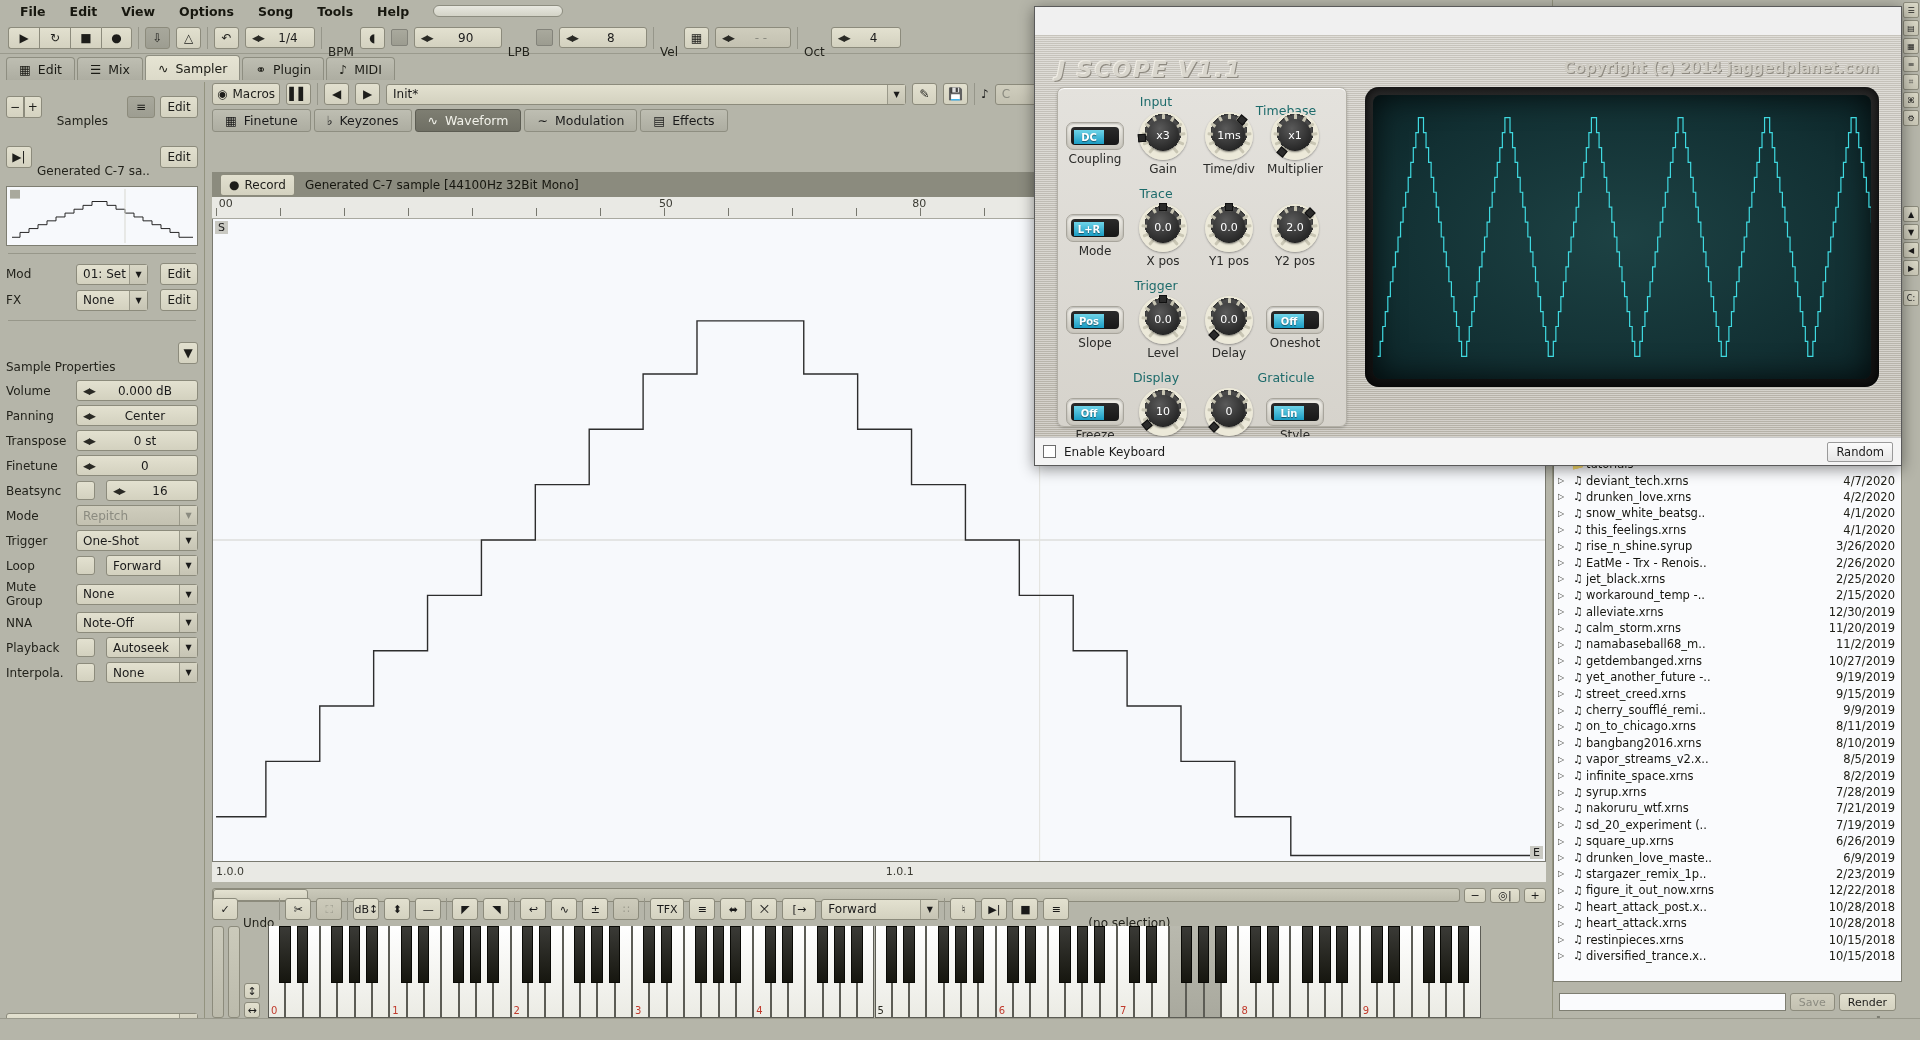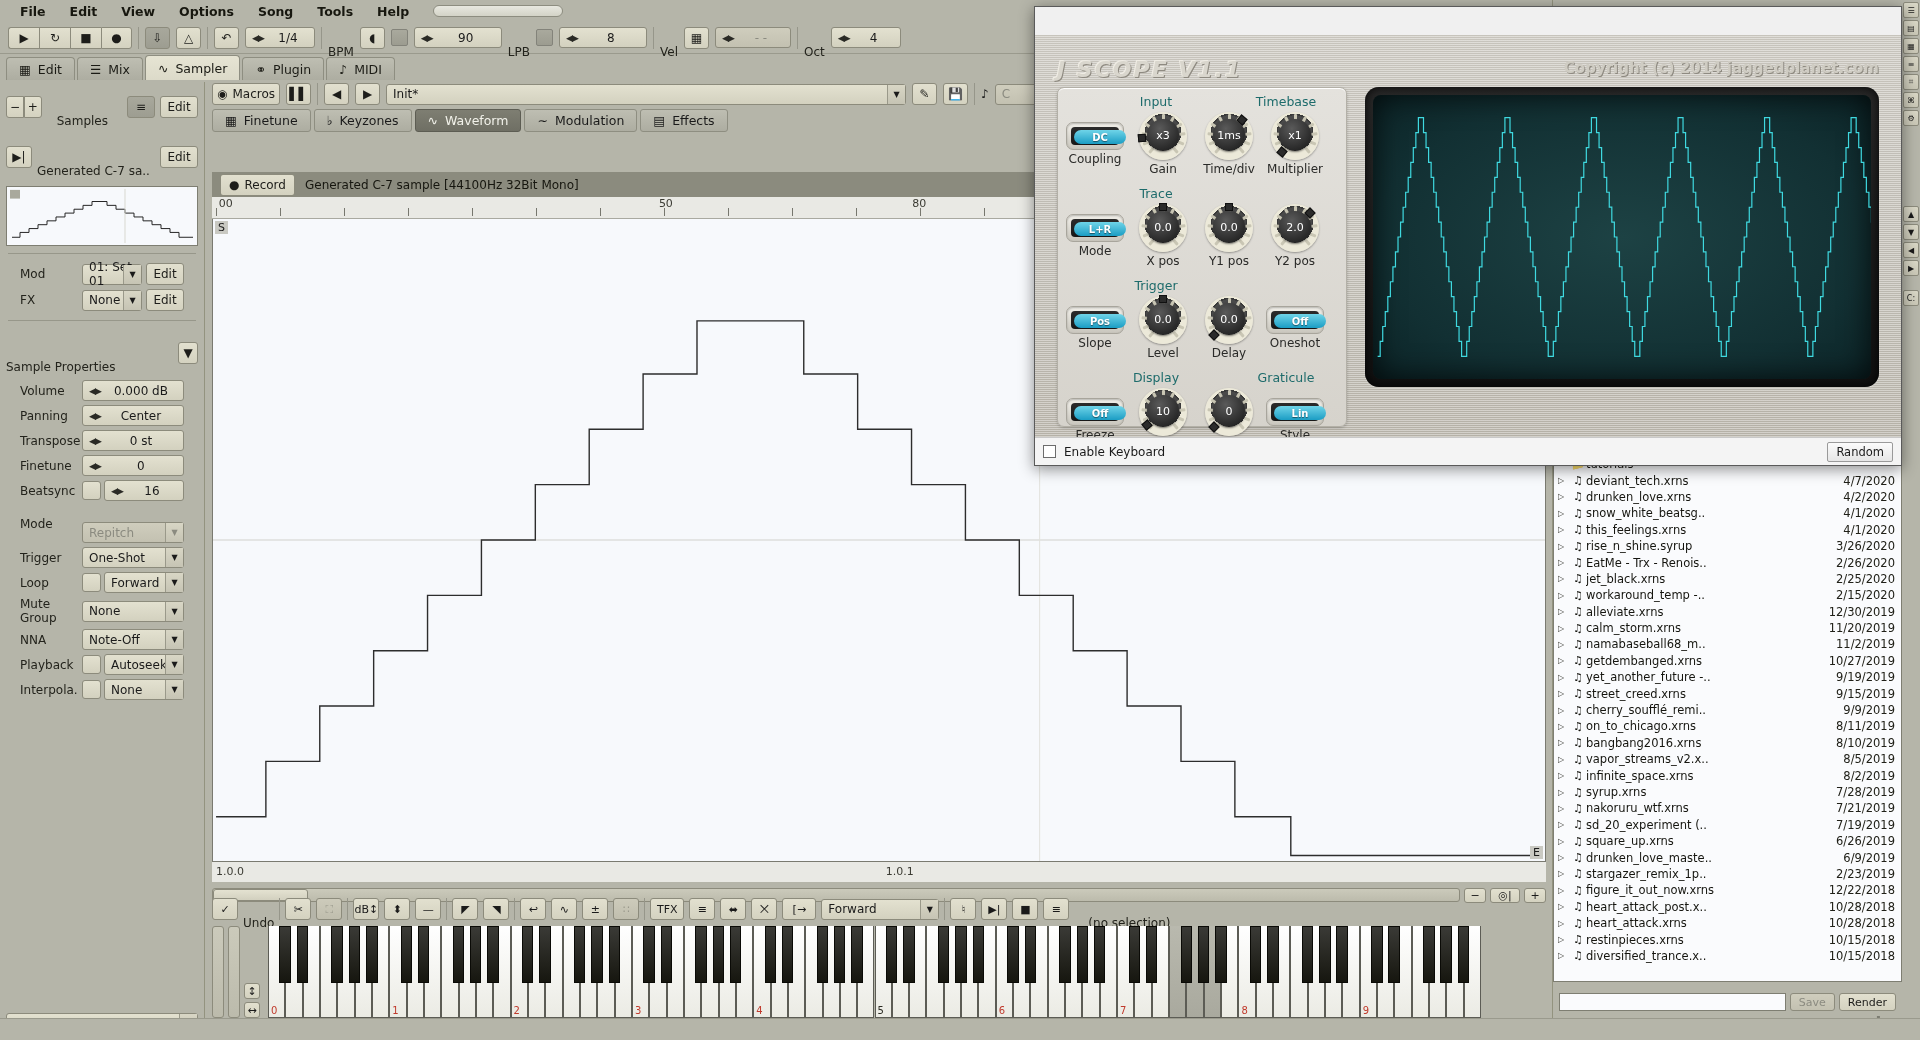--- a/index.html
+++ b/index.html
@@ -71,21 +71,21 @@
   
   #leftpanel { position:absolute; left:0; top:82px; width:205px; bottom:0; background:#b5b5a9; border-right:1px solid #93937f;}
   .lrow { display:flex; align-items:center; gap:5px; padding:4px 6px; }
   .lbl { font-size:12px; color:#23231c;margin-top:28px; }
   .listbox { margin:0 6px; background:#f7f9fc; border:1px solid #7e7e72; height:355px; overflow:hidden;}
   .listitem { height:19px; display:flex; align-items:center; gap:6px; padding:0 5px; font-size:12px;}
   .listitem.sel { background:#a9a99d; }
   .chkbox { width:11px;height:11px;background:#dfe6ee;border:1px solid #888; }
   .wavethumb { margin:4px 6px; height:60px; background:#f7f9fc; border:1px solid #7e7e72; position:relative; overflow:hidden;}
   .divider { height:1px; background:#97978a; margin:7px 8px; }
-  .prop { display:flex; align-items:center; padding:2px 20px; gap:0; }
+  .prop { display:flex; align-items:center; padding:2px 6px; gap:8px; }
   .prop .pl { width:62px; font-size:12px; color:#23231c;}
   .prop .spin, .prop .dd { flex:1; }
   .disabled { color:#8b8b80 !important; background:linear-gradient(#cfcdbd,#c3c1b1) !important;}
 
   
   #mainarea { position:absolute; left:206px; top:82px; right:368px; bottom:0; background:#b5b5a9;}
   #macrobar { height:24px; display:flex; align-items:center; gap:6px; padding:2px 6px;}
   #subtabs { height:28px; display:flex; align-items:center; gap:3px; padding:2px 6px;}
   .subtab { height:23px; display:inline-flex;align-items:center;gap:7px;padding:0 12px;font-size:12.5px;
             background:linear-gradient(#bebeb2,#adada1); border:1px solid #8e8e81; border-radius:3px; cursor:default;}
@@ -154,21 +154,21 @@
                display:flex;align-items:center;justify-content:center; color:#fff; font-size:11px;
                box-shadow:0 1px 2px rgba(0,0,0,.5);}
   .knob .mark { position:absolute; width:8px;height:8px; background:#2b2b2b; border:1px solid #111; }
   .knob .tick { position:absolute; width:3px;height:6px; background:#c9c6b4; border-radius:1px; left:22.5px; top:2px;
                 transform-origin:1.5px 22px; }
   .swBase { width:58px;height:28px;margin:10px auto 0; border-radius:7px;
             background:linear-gradient(#f2f0ea,#c9c6bd); border:1px solid #a8a59c;
             box-shadow: inset 0 1px 2px rgba(0,0,0,.25); position:relative;}
   .swInner { position:absolute; left:4px; top:4px; right:4px; bottom:4px; border-radius:4px;
              background:linear-gradient(#2b2b2b,#171717); }
-  .swKnob { position:absolute; left:3px; top:3px; width:52px; height:14px; border-radius:7px;
+  .swKnob { position:absolute; left:3px; top:3px; width:30px; height:14px; border-radius:0;
             background:linear-gradient(#6fd4e8,#1b9dc4); display:flex;align-items:center;justify-content:center;
             color:#fff; font-size:10px; font-weight:bold; text-shadow:0 1px 1px rgba(0,0,0,.5);}
   #scopeScreenWrap { position:absolute; left:330px; top:52px; right:22px; bottom:50px;
        background:linear-gradient(#2a2a2a,#101010); border-radius:14px; padding:8px;
        box-shadow: inset 0 0 12px rgba(0,0,0,.9), 0 1px 2px rgba(255,255,255,.25);}
   #scopeScreen { width:100%; height:100%; background:radial-gradient(ellipse at 50% 50%, #1d4244 0%, #123033 70%, #0c2427 100%);
        border-radius:8px; position:relative; overflow:hidden; box-shadow: inset 0 0 30px rgba(0,0,0,.75);}
   #scopeFoot { position:absolute; left:0;right:0;bottom:0; height:28px; background:#f4f4f4; border-top:1px solid #c9c9c9;
                display:flex; align-items:center; padding:0 8px; gap:8px; font-size:12px;}
   #scopeFoot .cb { width:13px;height:13px;border:1px solid #6c6c6c;background:#fff;}
@@ -335,21 +335,21 @@
         <div class="prop">
           <span class="pl">Beatsync</span>
           <div style="width: 19px; height: 19px; background: linear-gradient(rgb(227, 225, 208), rgb(211, 209, 191)); border: 1px solid rgb(140, 139, 124); border-radius: 3px; margin-right: 3px;"></div>
           <div class="spin" style="flex: 1 1 0%;">
             <span class="arr">◀▶</span>
             <span class="val">16</span>
           </div>
         </div>
         <div class="prop">
           <span class="pl">Mode</span>
-          <div class="dd disabled" style="flex: 1 1 0%; margin-top: 17px;">
+          <div class="dd disabled" style="flex: 1 1 0%;">
             <span>Repitch</span>
             <span class="caret" style="position:absolute;right:0;top:0">▼</span>
           </div>
         </div>
         <div class="prop">
           <span class="pl">Trigger</span>
           <div class="dd" style="flex: 1 1 0%;">
             <span>One-Shot</span>
             <span class="caret" style="position:absolute;right:0;top:0">▼</span>
           </div>
@@ -900,21 +900,21 @@
       </div>
     <div id="renoiseLogo">renoise</div>
   </div>
 
   <div id="scopeWin">
     <div id="scopeBody">
       <div id="scopeBrand">J SCOPE V1.1</div>
       <div id="scopeCopy">Copyright (c) 2014 jaggedplanet.com</div>
       <div id="ctrlPanel">
           <div class="grpLbl" style="left: 38px; top: 6px; width: 120px;">Input</div>
-          <div class="grpLbl" style="left: 168px; top: 6px; width: 120px;">Timebase</div>
+          <div class="grpLbl" style="left: 168px; top: 15px; width: 120px;">Timebase</div>
           <div class="grpLbl" style="left: 38px; top: 98px; width: 120px;">Trace</div>
           <div class="grpLbl" style="left: 38px; top: 190px; width: 120px;">Trigger</div>
           <div class="grpLbl" style="left: 38px; top: 282px; width: 120px;">Display</div>
           <div class="grpLbl" style="left: 168px; top: 282px; width: 120px;">Graticule</div>
           <div class="ctrl" style="left: 6px; top: 24px;">
             <div class="swBase">
               <div class="swInner">
                 <div class="swKnob">DC</div>
               </div>
             </div>

